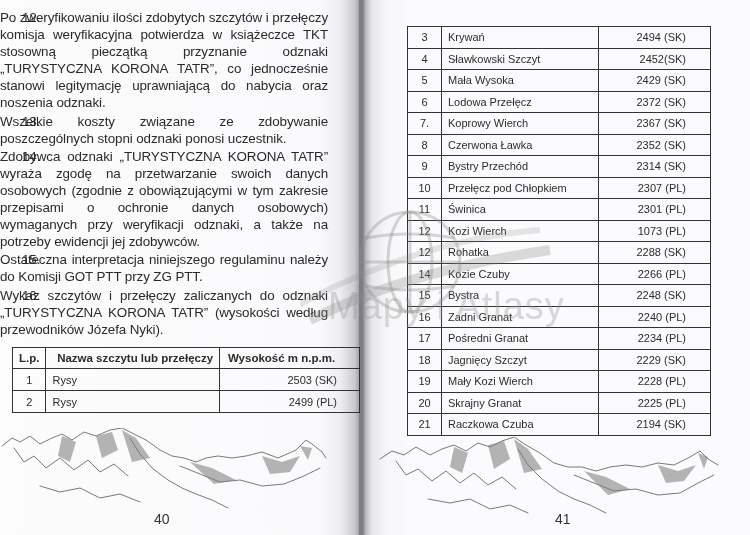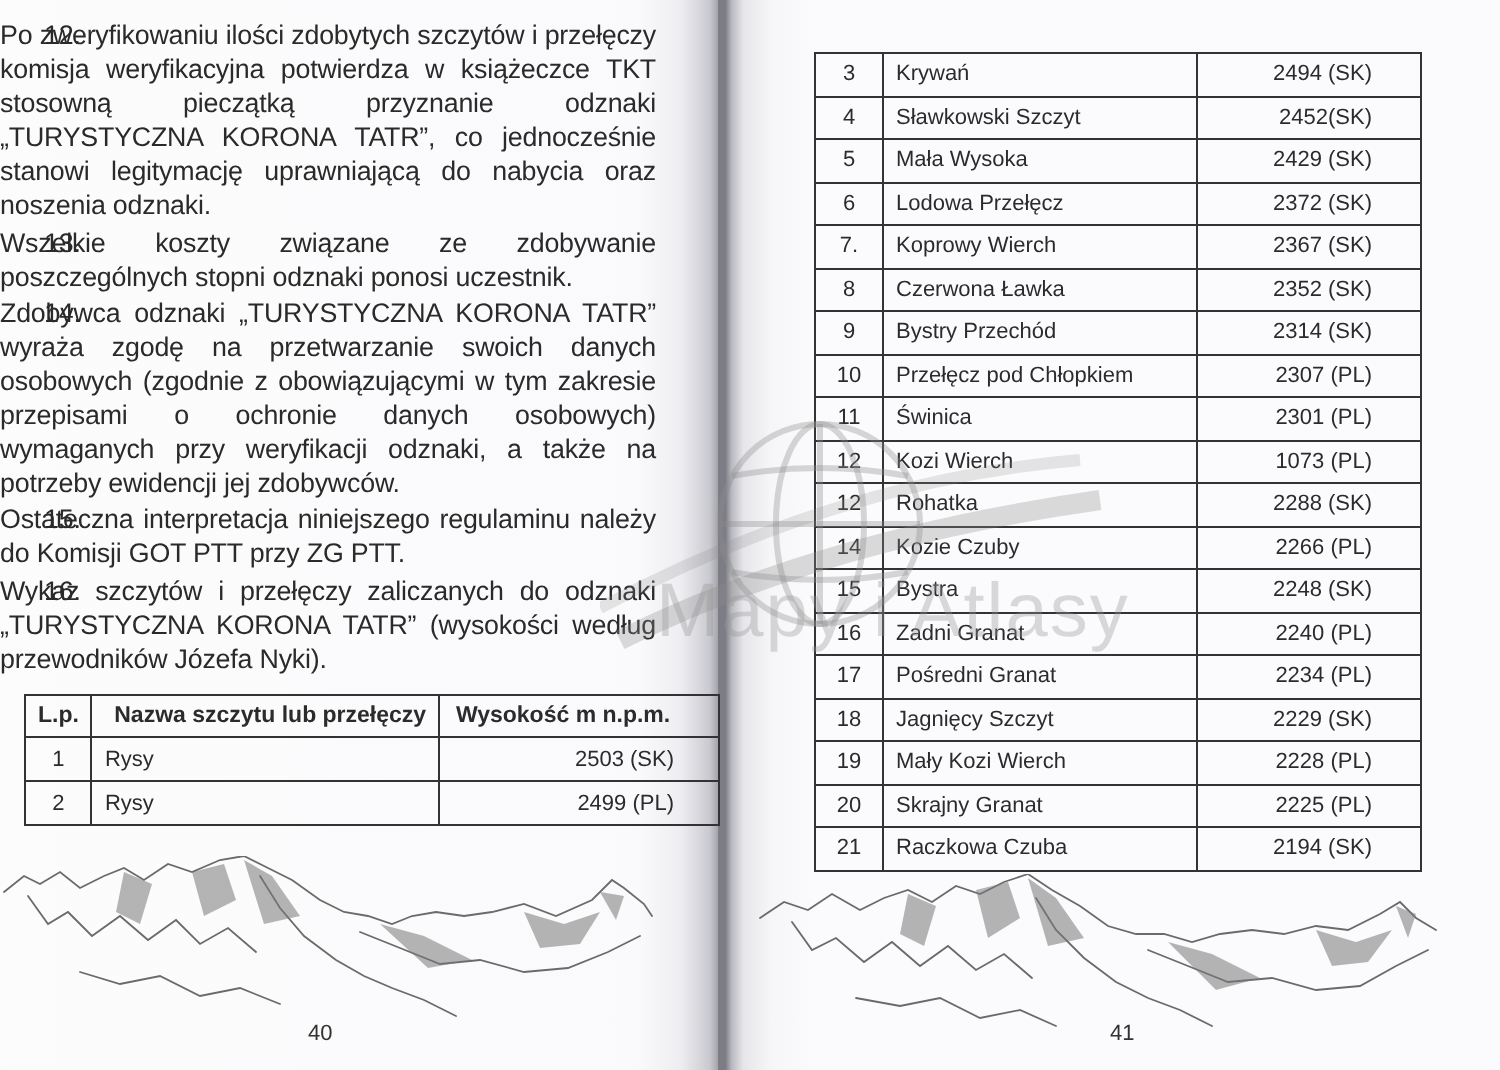--- a/index.html
+++ b/index.html
@@ -29,21 +29,21 @@
   .c1 { width: 20px; text-align: center; }
   .c3 { text-align: right; padding-right: 22px; }
 
   .tbl-right { left: 407px; top: 26px; width: 304px; }
   .tbl-right td { height: 20.5px; }
   .tbl-right .c1 { width: 21px; }
   .tbl-right .c2 { width: 144px; }
   .tbl-right .c3 { text-align: right; padding-right: 24px; }
 
   .mountains { position: absolute; }
-  .pg-num { position: absolute; font-size: 11px; color: #333; }
+  .pg-num { position: absolute; font-size: 14px; color: #333; }
 
   .watermark { position: absolute; left: 300px; top: 200px; width: 260px; height: 150px; pointer-events: none; }
   .watermark-text { position: absolute; left: 328px; top: 285px; font-size: 38px; color: rgba(150,150,150,0.35); letter-spacing: 1px; font-family: "Liberation Sans", sans-serif; pointer-events: none; }
 </style>
 </head>
 <body>
 
 <div class="page page-left"></div>
 <div class="page page-right"></div>
 <div class="spine"></div>

